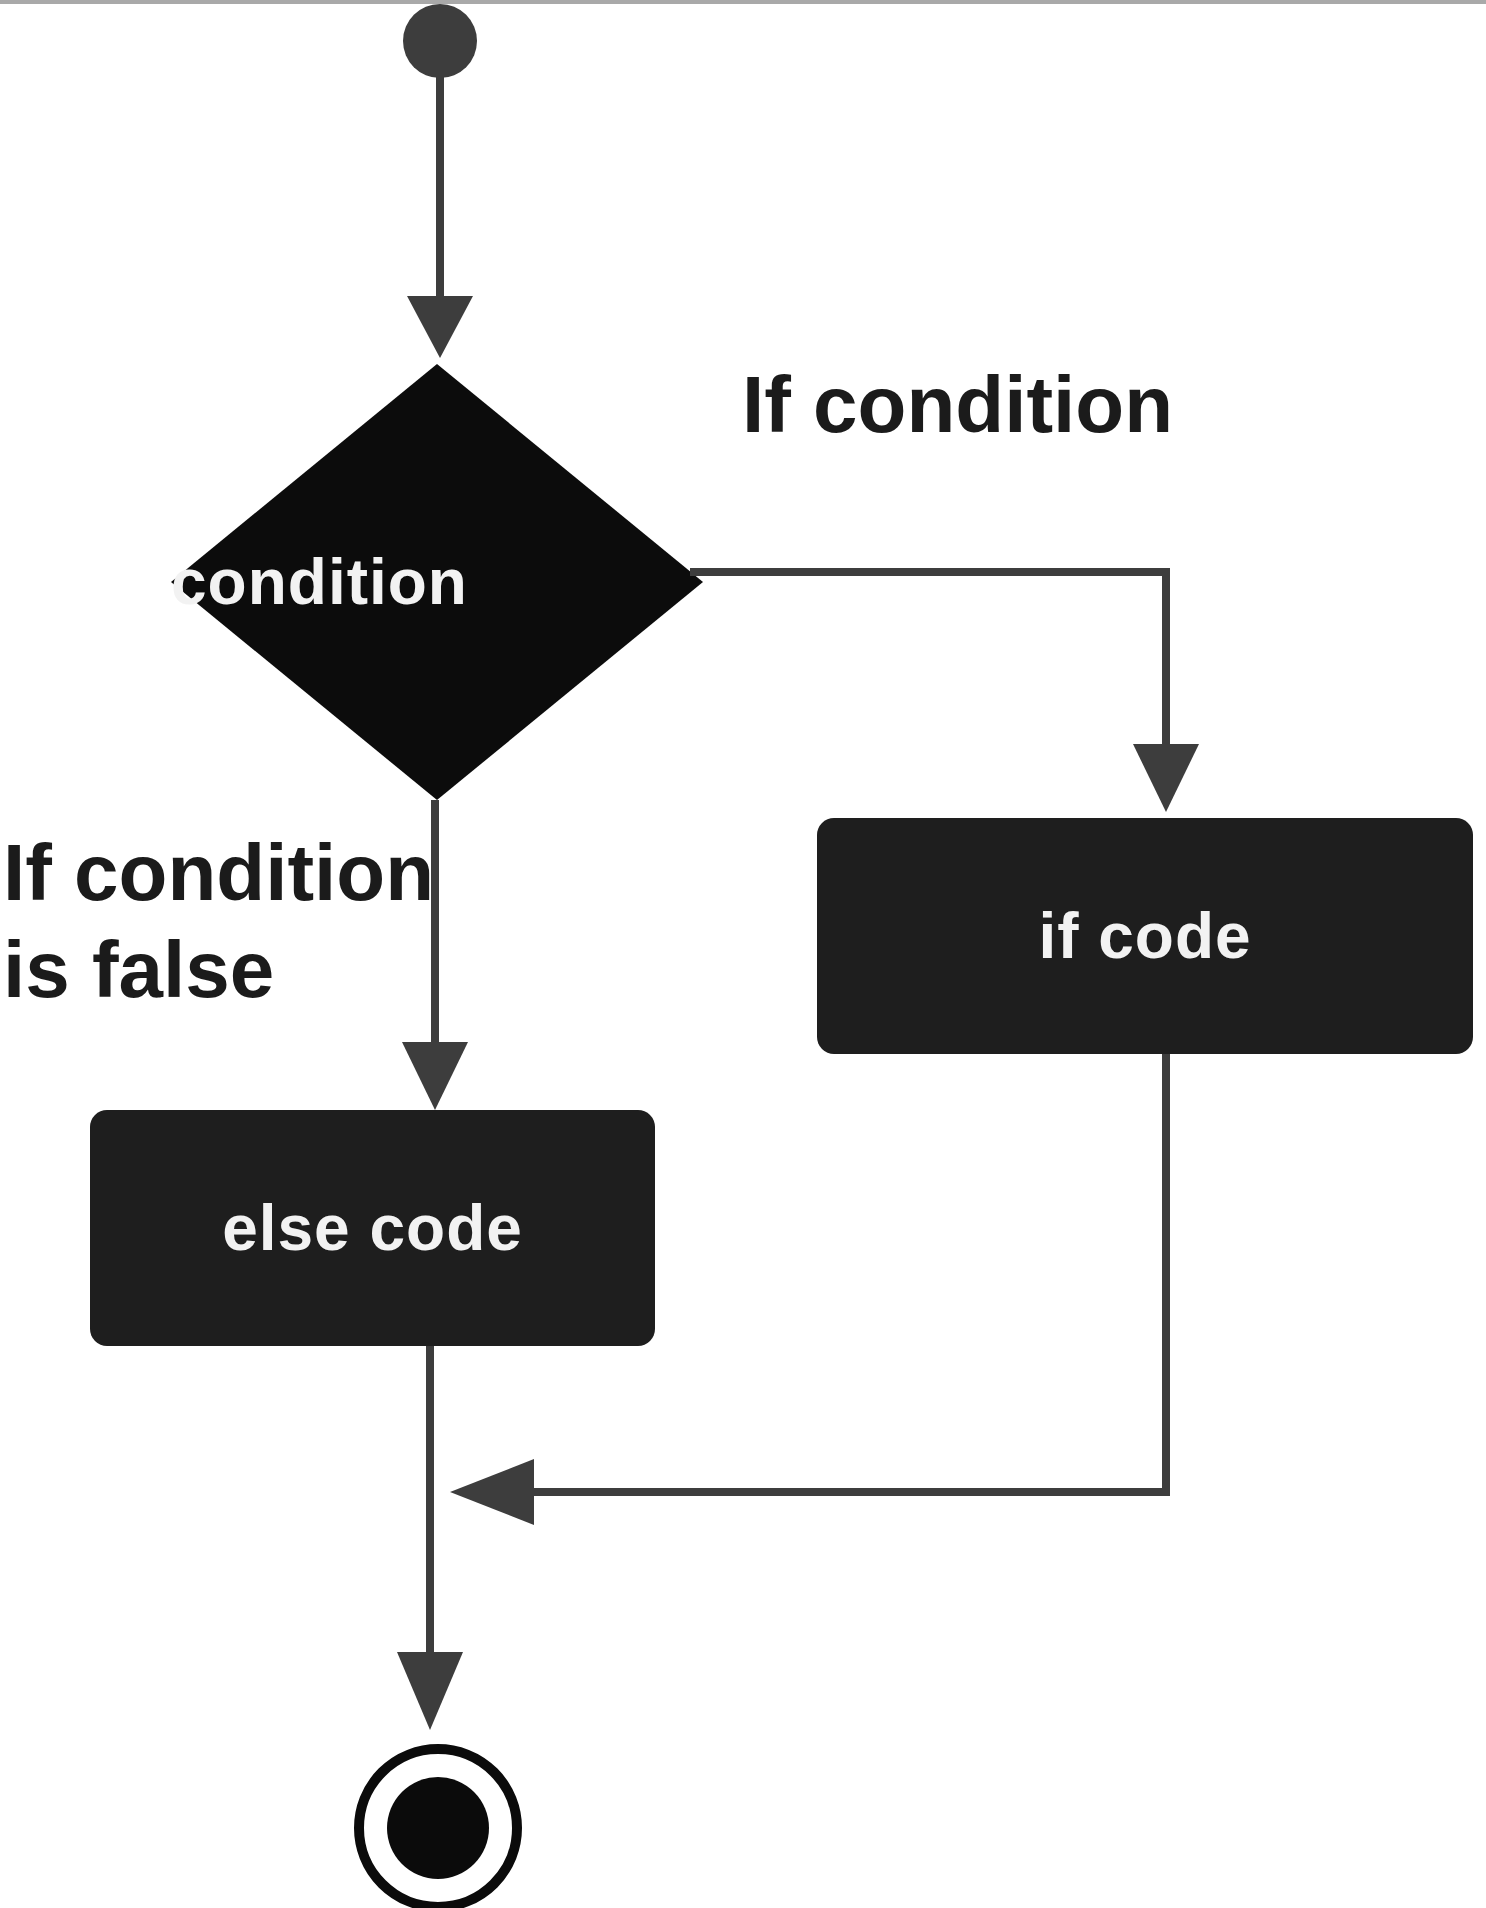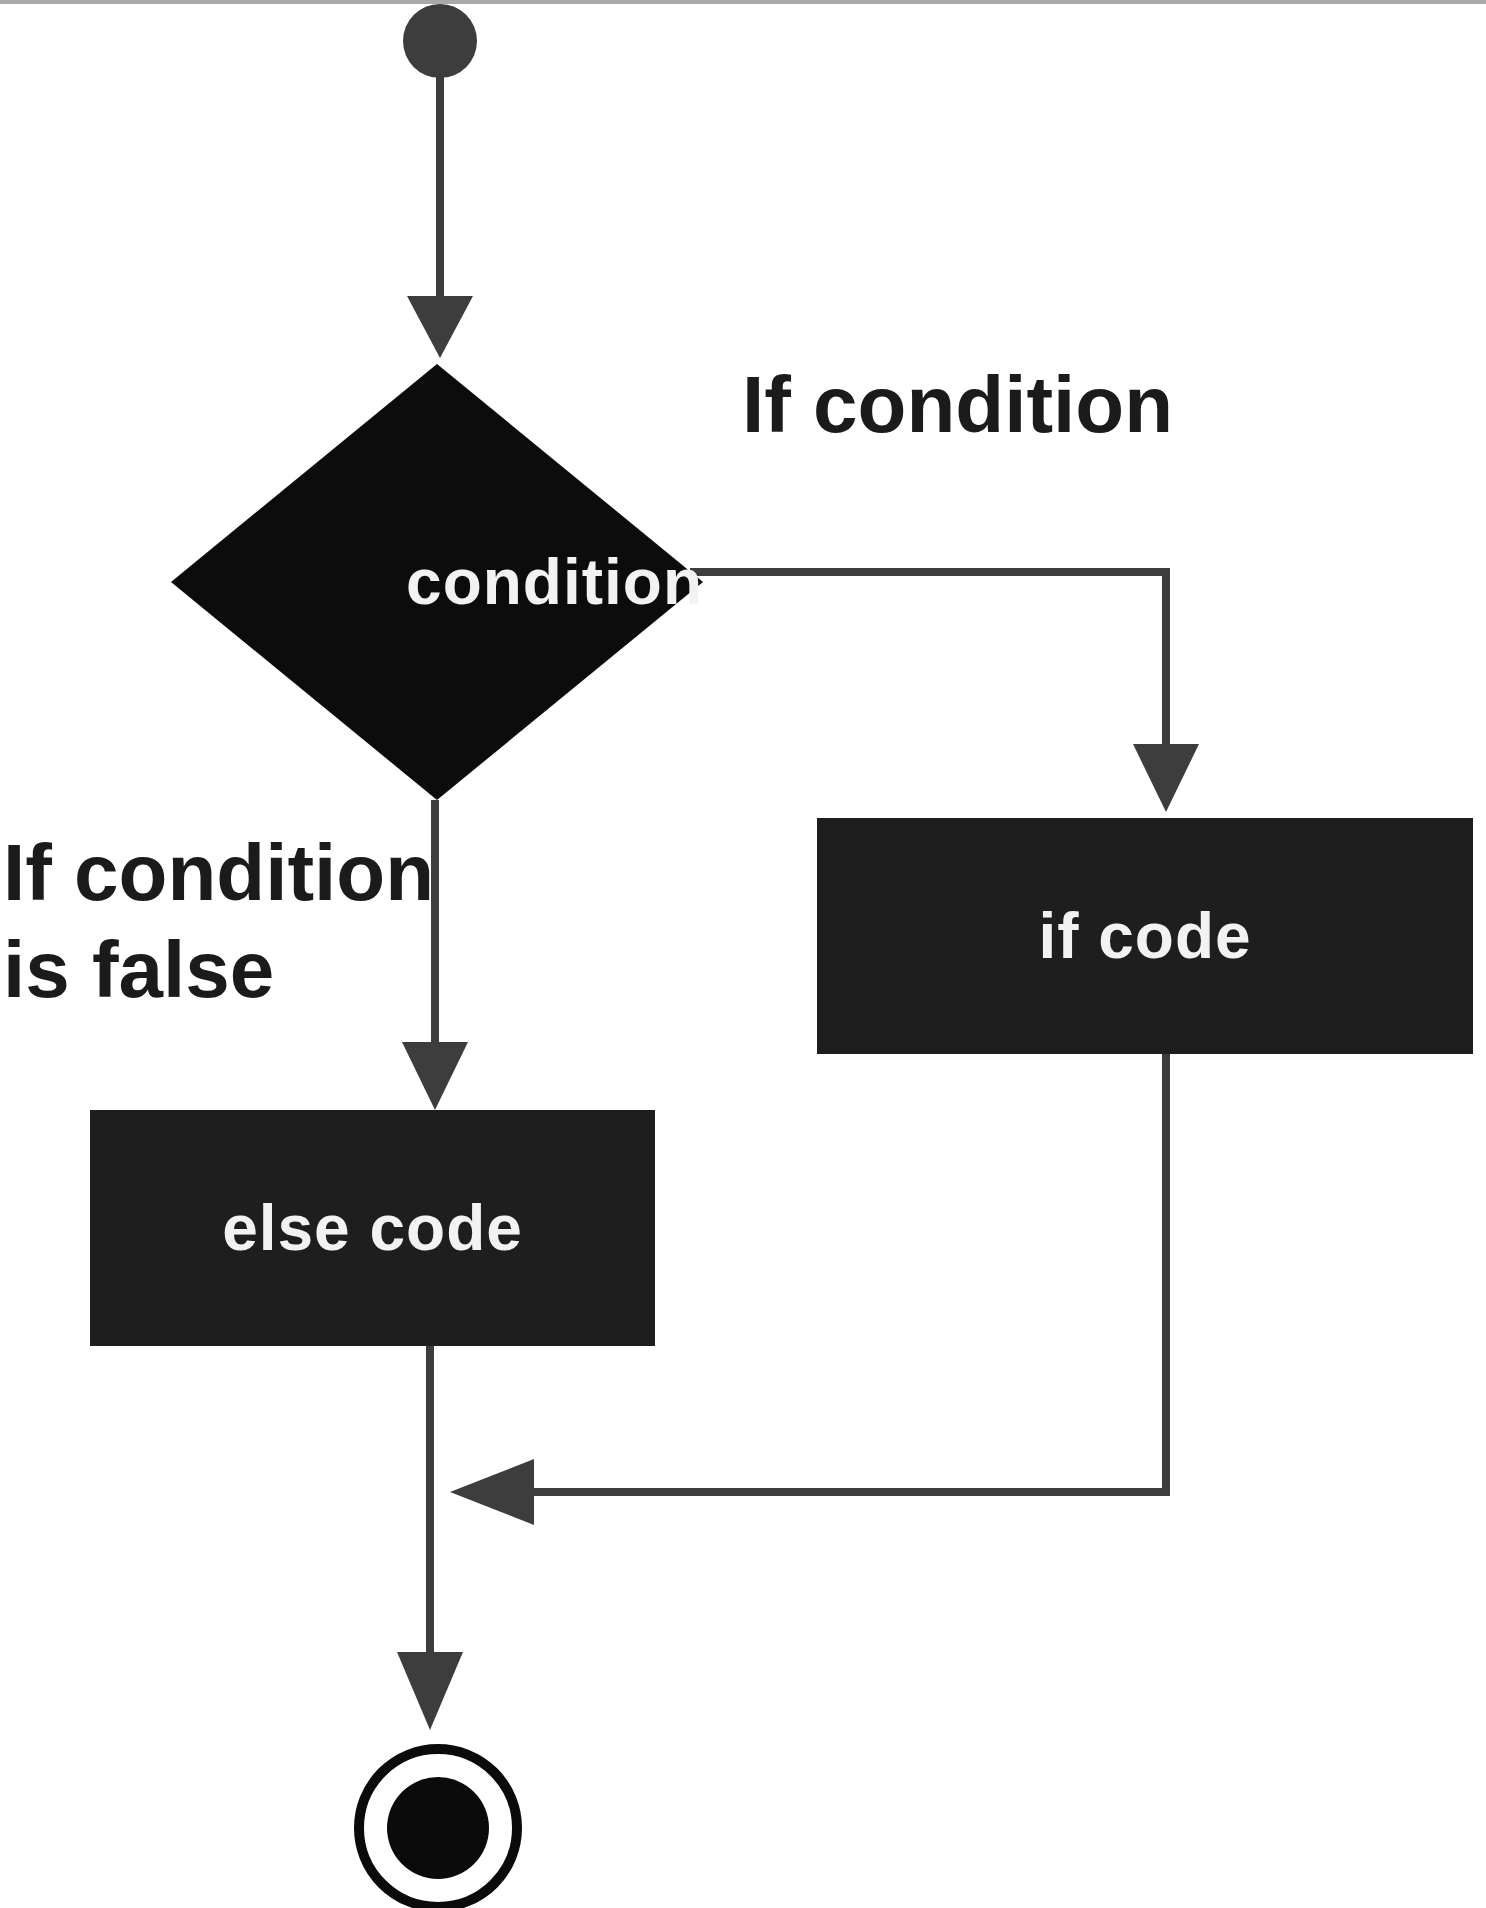--- a/index.html
+++ b/index.html
@@ -29,27 +29,27 @@
   .arrowhead{fill:var(--line);stroke:none;}
   .start-dot{fill:var(--line);}
   .end-outer{fill:none;stroke:var(--terminator);stroke-width:10;}
   .end-inner{fill:var(--terminator);}
   .diamond{fill:var(--decision-fill);}
   .process-box{
     position:absolute;
     background:var(--process-fill);
     display:flex;align-items:center;justify-content:center;
     color:var(--node-text);
-    font-size:64px;font-weight:700;letter-spacing:1px;
+    font-size:64px;font-weight:700;letter-spacing:1px;border-radius:17px;
   }
   .box-if{left:817px;top:818px;width:656px;height:236px;}
   .box-else{left:90px;top:1110px;width:565px;height:236px;}
   .decision-label{
     position:absolute;left:171px;top:364px;width:532px;height:436px;
-    display:flex;align-items:center;justify-content:flex-end;
+    display:flex;align-items:center;justify-content:flex-start;
     color:var(--node-text);
     font-size:64px;font-weight:700;letter-spacing:1px;
   }
   .branch-label{
     position:absolute;
     color:var(--label-text);
     font-size:80px;font-weight:700;
     line-height:97px;white-space:nowrap;
   }
   .label-true{left:742px;top:356px;}

